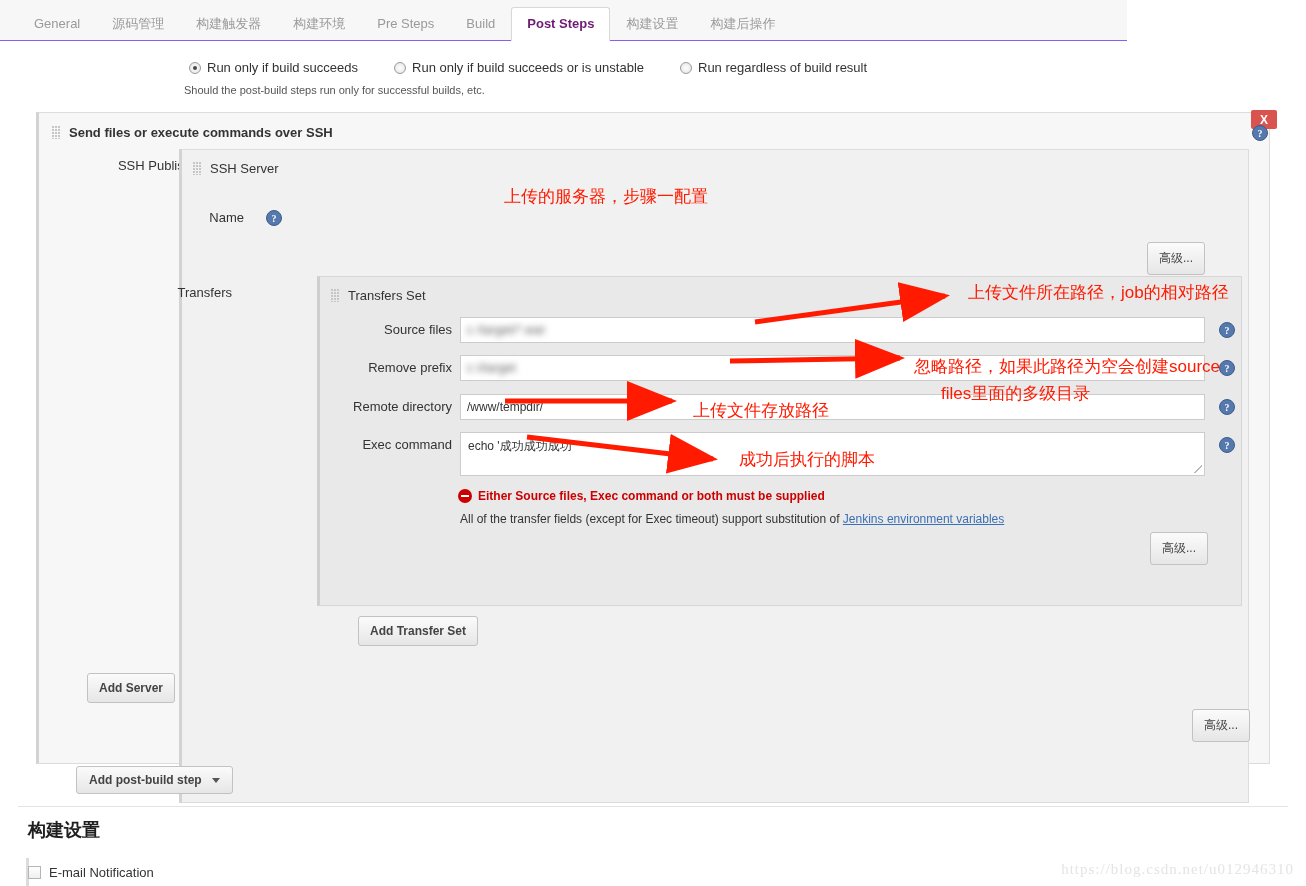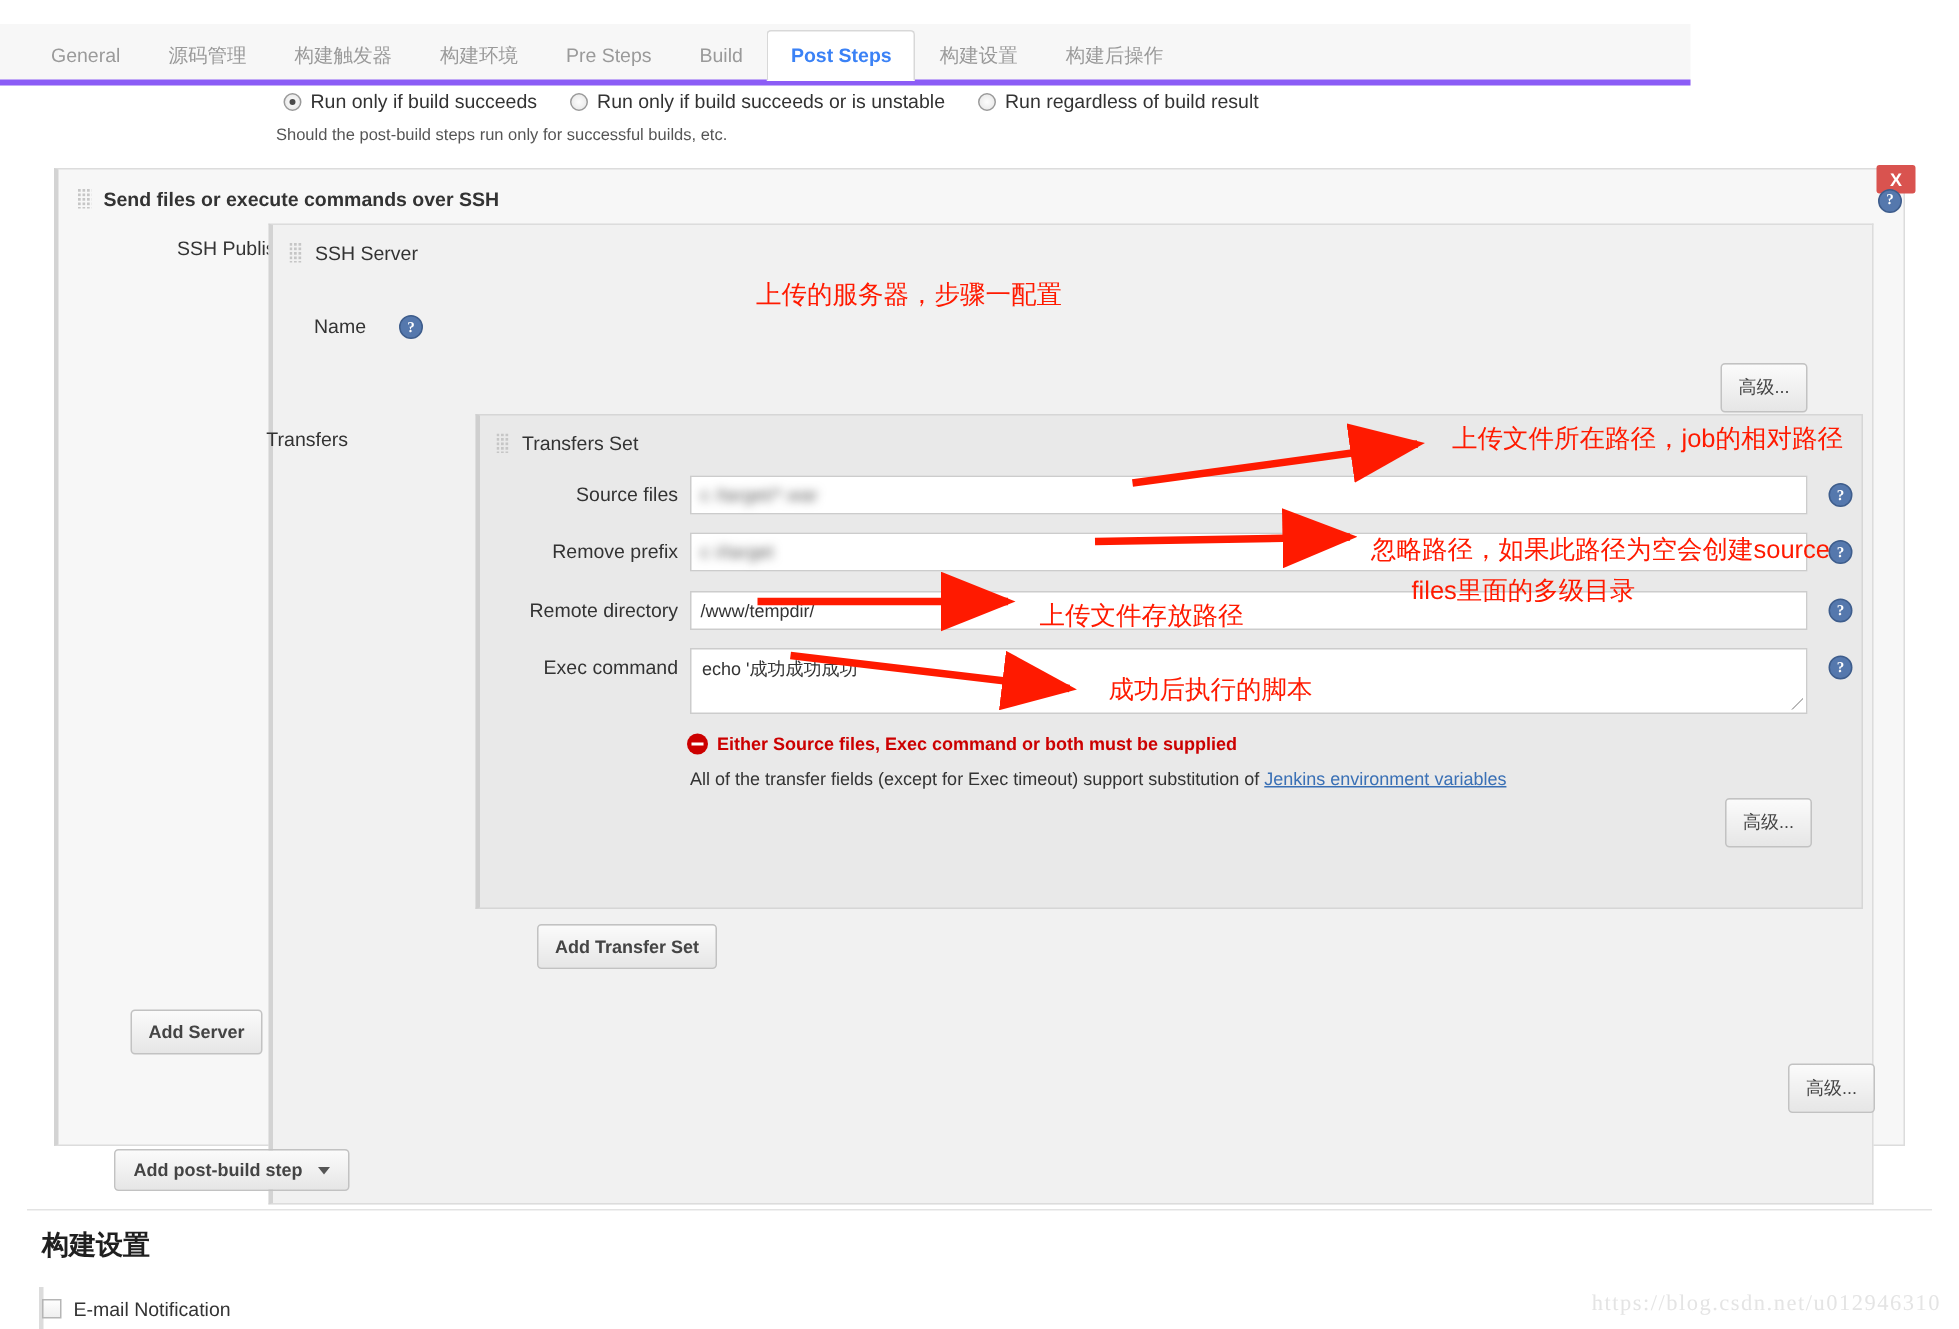--- a/index.html
+++ b/index.html
@@ -9,53 +9,53 @@
     background: #ffffff;
     font-family: "Liberation Sans", "DejaVu Sans", sans-serif;
     font-size: 12px;
     color: #333333;
     overflow: hidden;
   }
   #root { position: relative; width: 1306px; height: 886px; background:#fff; }
 
   
   .tabbar {
-    position: absolute; left: 0; top: 16px; width: 1127px; height: 41px;
+    position: absolute; left: 0; top: 0; width: 1127px; height: 41px;
     background: #f7f7f7;
-    border-bottom: 4px solid #8b5cf6;
+    border-bottom: 1px solid #8b5cf6;
   }
   .tabbar .tabstrip {
     position: absolute; left: 18px; bottom: 0;
     display: flex; align-items: flex-end;
   }
   .tab {
     padding: 8px 15px 9px 15px;
     font-size: 13px;
     color: #9a9a9a;
     white-space: nowrap;
     line-height: 15px;
     border: 1px solid transparent;
     border-bottom: none;
     cursor: pointer;
     background: transparent;
   }
   .tab.active {
-    color: #3b82f6;
+    color: #701a75;
     font-weight: bold;
     background: #ffffff;
     border: 1px solid #d8d8d8;
     border-bottom: 1px solid #ffffff;
     margin-bottom: -1px;
     border-radius: 3px 3px 0 0;
   }
 
   
   .radio-row {
     position: absolute; left: 189px; top: 60px;
-    display: flex; align-items: center; gap: 0px;
+    display: flex; align-items: center; gap: 14px;
   }
   .radio-item { display: flex; align-items: center; margin-right: 22px; white-space: nowrap; }
   .radio-dot {
     width: 12px; height: 12px; border-radius: 50%;
     border: 1px solid #9a9a9a;
     background: radial-gradient(#fdfdfd, #e4e4e4);
     margin-right: 6px; position: relative; flex: none;
   }
   .radio-dot.checked::after {
     content: ""; position: absolute; left: 3px; top: 3px;

